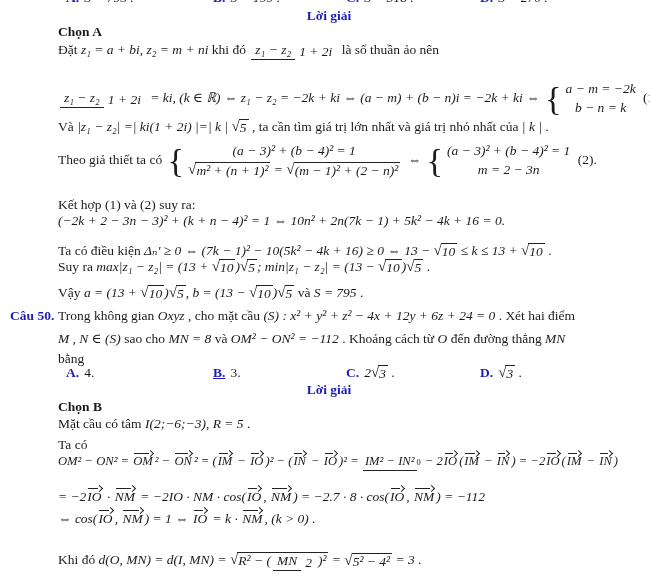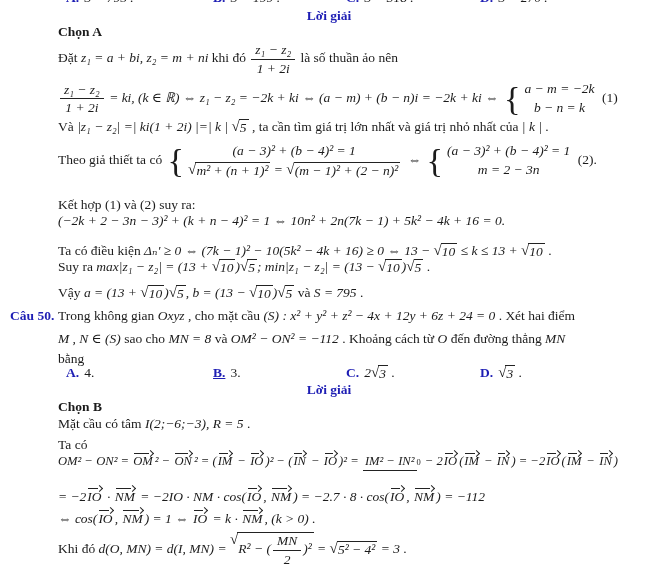--- a/index.html
+++ b/index.html
@@ -10,21 +10,21 @@
     color:var(--ink);font-size:13.5px;
   }
   .doc{position:absolute;inset:0;}
   .ln{position:absolute;left:58px;white-space:nowrap;}
   .tight{font-size:12.6px;}
   .hdr{position:absolute;left:4px;width:100%;text-align:center;font-weight:bold;color:var(--blue);}
   .bold{font-weight:bold;}
   .x{font-style:normal;margin-top:37px;}
   .m{font-style:italic;}
   
-  .frac{display:inline-flex;flex-direction:column;align-items:center;vertical-align:middle;margin:0 2px;font-style:italic;line-height:1.15;}
+  .frac{display:inline-flex;flex-direction:row;align-items:center;vertical-align:middle;margin:0 2px;font-style:italic;line-height:1.15;}
   .num{border-bottom:1px solid #222;padding:0 4px 1px;}
   .den{padding:1px 4px 0;}
   
   .sqrt{display:inline-flex;align-items:flex-start;vertical-align:middle;font-style:italic;}
   .rsym{line-height:1.05;font-size:1.12em;margin-right:-1px;}
   .rbody{border-top:1px solid #222;padding:0 2px 0 1px;line-height:1.2;}
   
   .cases{display:inline-flex;align-items:center;vertical-align:middle;margin:0 2px;}
   .cbr{font-size:2.55em;font-weight:300;line-height:.8;margin-right:2px;font-style:normal;}
   .crows{display:inline-flex;flex-direction:column;}
@@ -156,21 +156,21 @@
   <div class="ln bold" style="top:399px">Chọn B</div>
 
   <div class="ln" style="top:416px"><span class="x">Mặt cầu có tâm </span><span class="m">I(2;−6;−3), R = 5</span><span class="x"> .</span></div>
   <div class="ln" style="top:437px"><span class="x">Ta có</span></div>
   <div class="ln tight" style="top:452px"><span class="m">OM² − ON² = </span><span class="vec">OM</span><span class="m">² − </span><span class="vec">ON</span><span class="m">² = (</span><span class="vec">IM</span><span class="m"> − </span><span class="vec">IO</span><span class="m">)² − (</span><span class="vec">IN</span><span class="m"> − </span><span class="vec">IO</span><span class="m">)² = </span><span class="ub">
         <span class="ubc"><span class="m">IM² − IN²</span></span>
         <span class="ubl">0</span>
       </span><span class="m"> − 2</span><span class="vec">IO</span><span class="m">(</span><span class="vec">IM</span><span class="m"> − </span><span class="vec">IN</span><span class="m">) = −2</span><span class="vec">IO</span><span class="m">(</span><span class="vec">IM</span><span class="m"> − </span><span class="vec">IN</span><span class="m">)</span></div>
   <div class="ln" style="top:487px"><span class="m">= −2</span><span class="vec">IO</span><span class="m"> · </span><span class="vec">NM</span><span class="m"> = −2IO · NM · cos(</span><span class="vec">IO</span><span class="m">, </span><span class="vec">NM</span><span class="m">) = −2.7 · 8 · cos(</span><span class="vec">IO</span><span class="m">, </span><span class="vec">NM</span><span class="m">) = −112</span></div>
   <div class="ln" style="top:509px"><span class="m">⇔ cos(</span><span class="vec">IO</span><span class="m">, </span><span class="vec">NM</span><span class="m">) = 1 ⇔ </span><span class="vec">IO</span><span class="m"> = k · </span><span class="vec">NM</span><span class="m">, (k &gt; 0) .</span></div>
-  <div class="ln" style="top:532px"><span class="x">Khi đó </span><span class="m">d(O, MN) = d(I, MN) = </span><span class="sqrt">
+  <div class="ln" style="top:552px"><span class="x">Khi đó </span><span class="m">d(O, MN) = d(I, MN) = </span><span class="sqrt">
         <span class="rsym">√</span>
         <span class="rbody"><span class="m">R² − (</span><span class="frac">
             <span class="num"><span class="m">MN</span></span>
             <span class="den"><span class="m">2</span></span>
           </span><span class="m">)²</span></span>
       </span><span class="m"> = </span><span class="sqrt">
         <span class="rsym">√</span>
         <span class="rbody"><span class="m">5² − 4²</span></span>
       </span><span class="m"> = 3</span><span class="x"> .</span></div>
 

